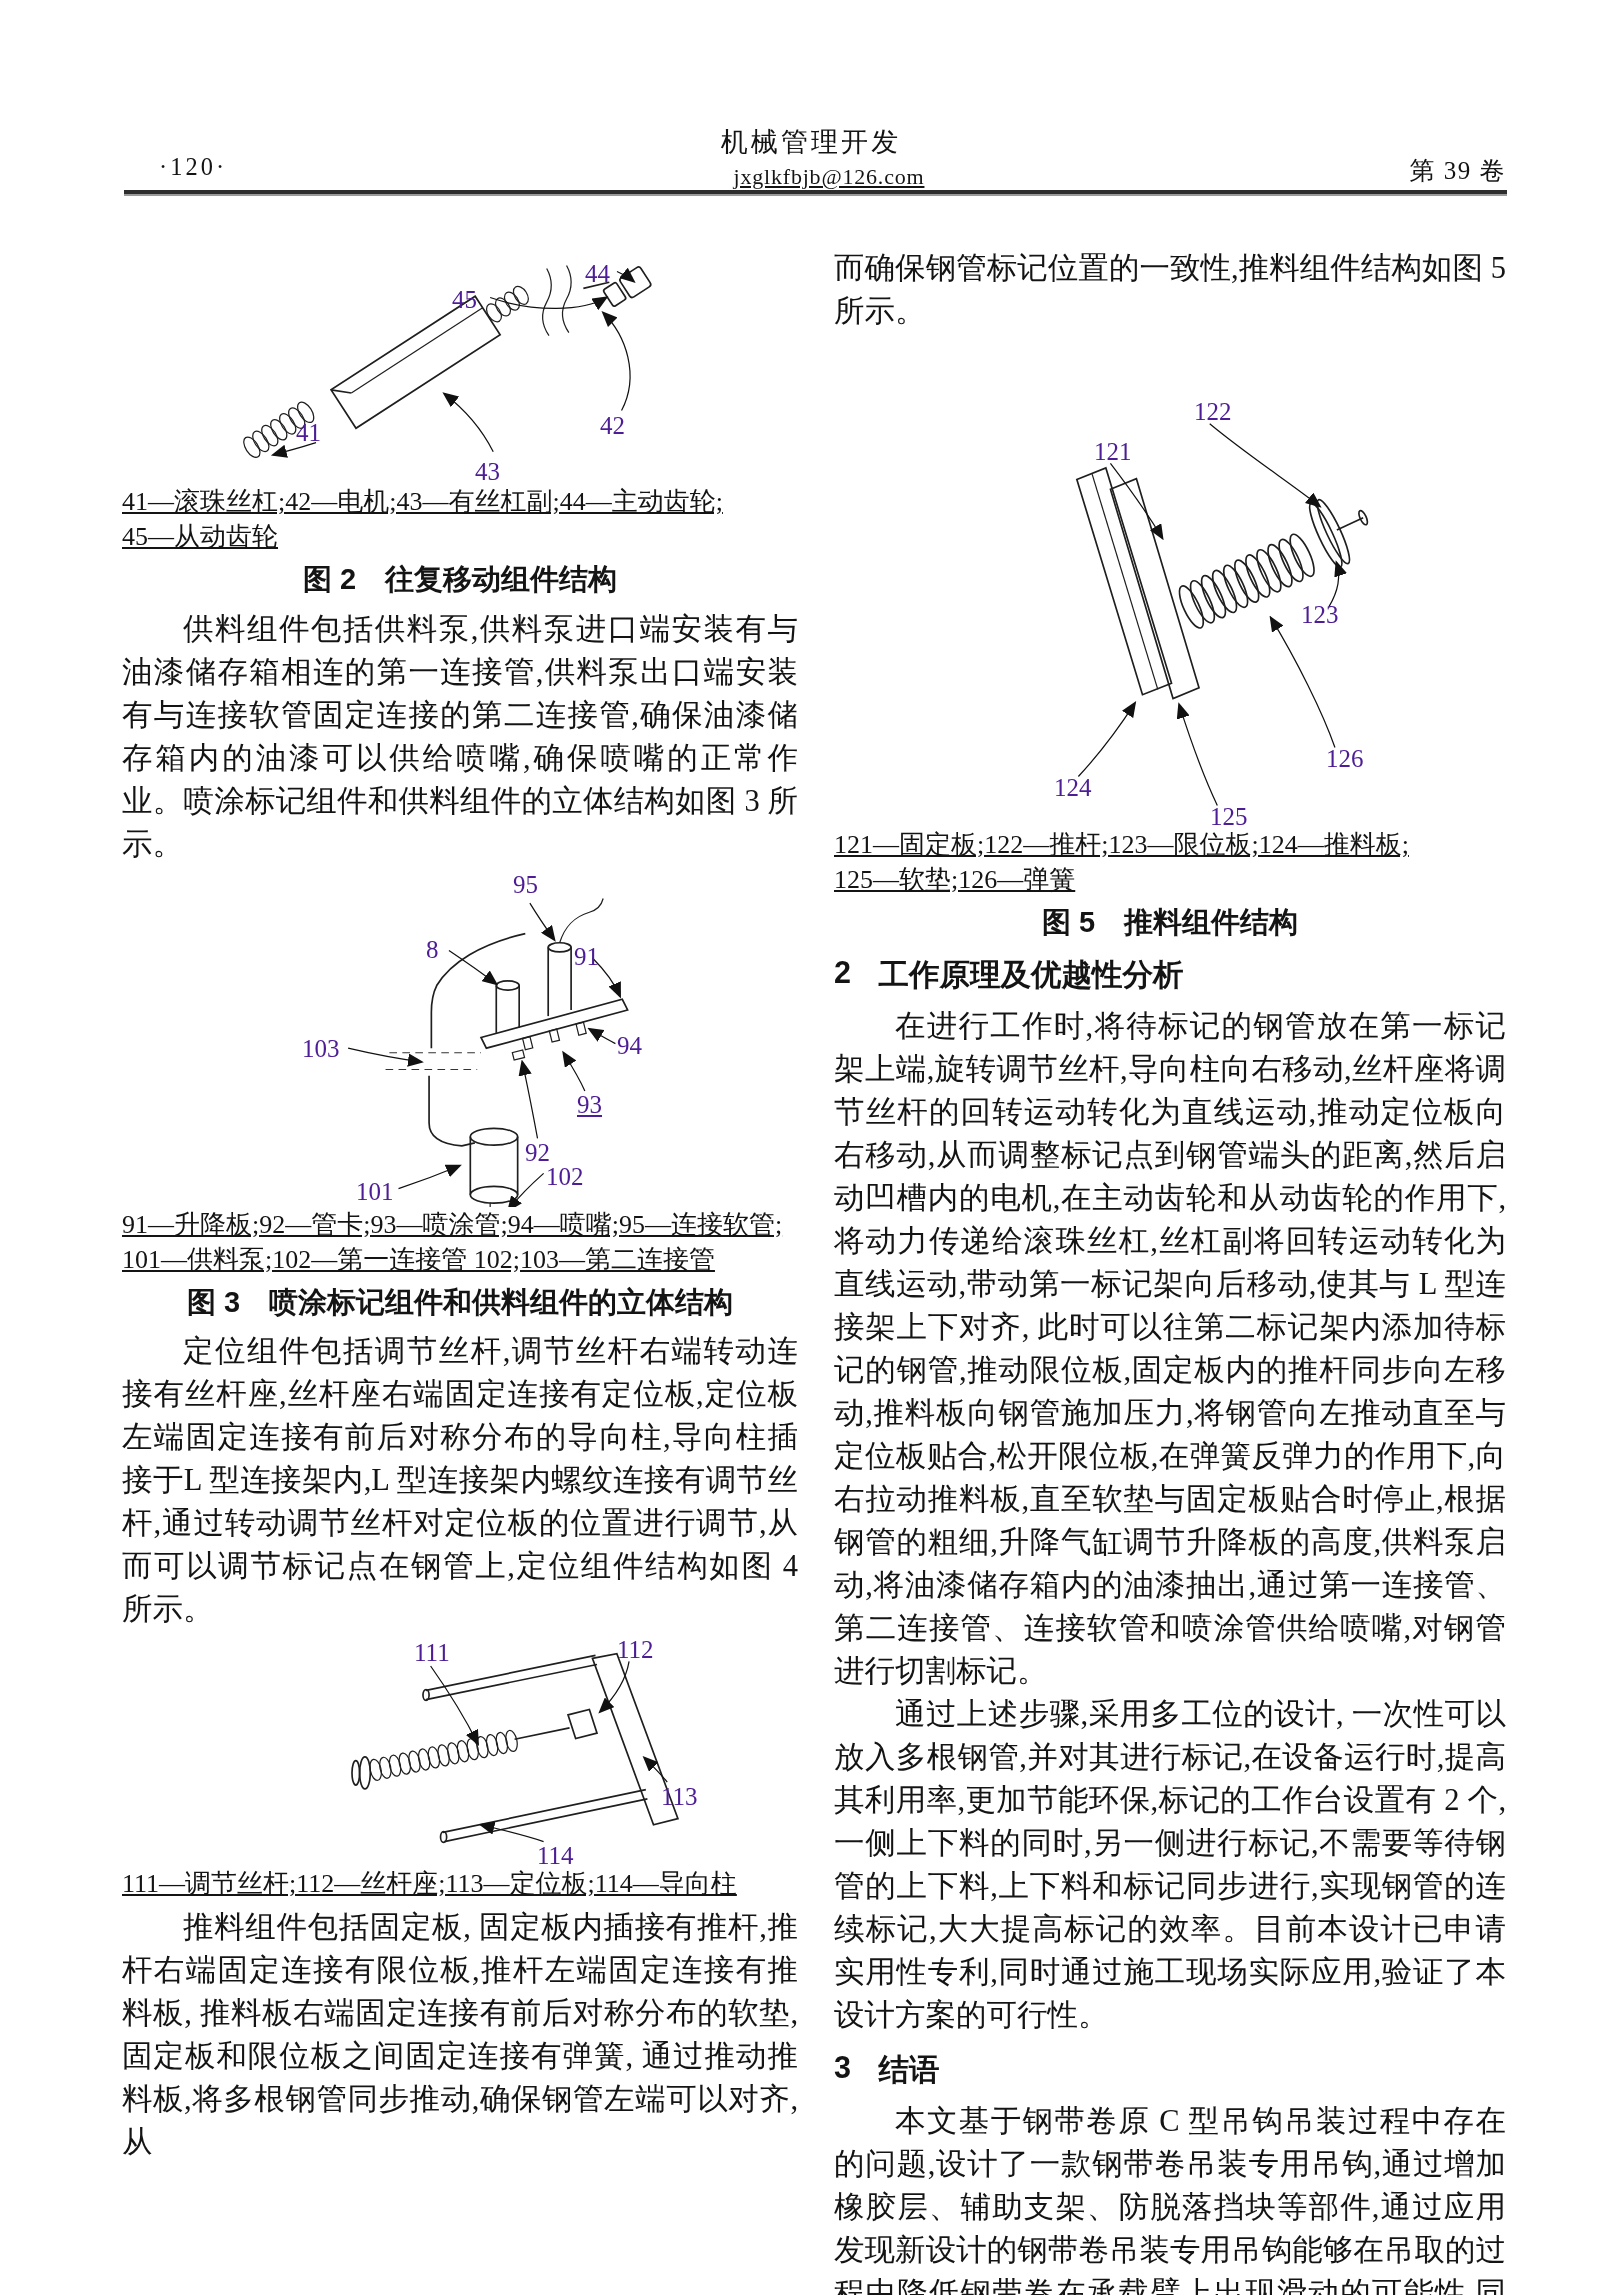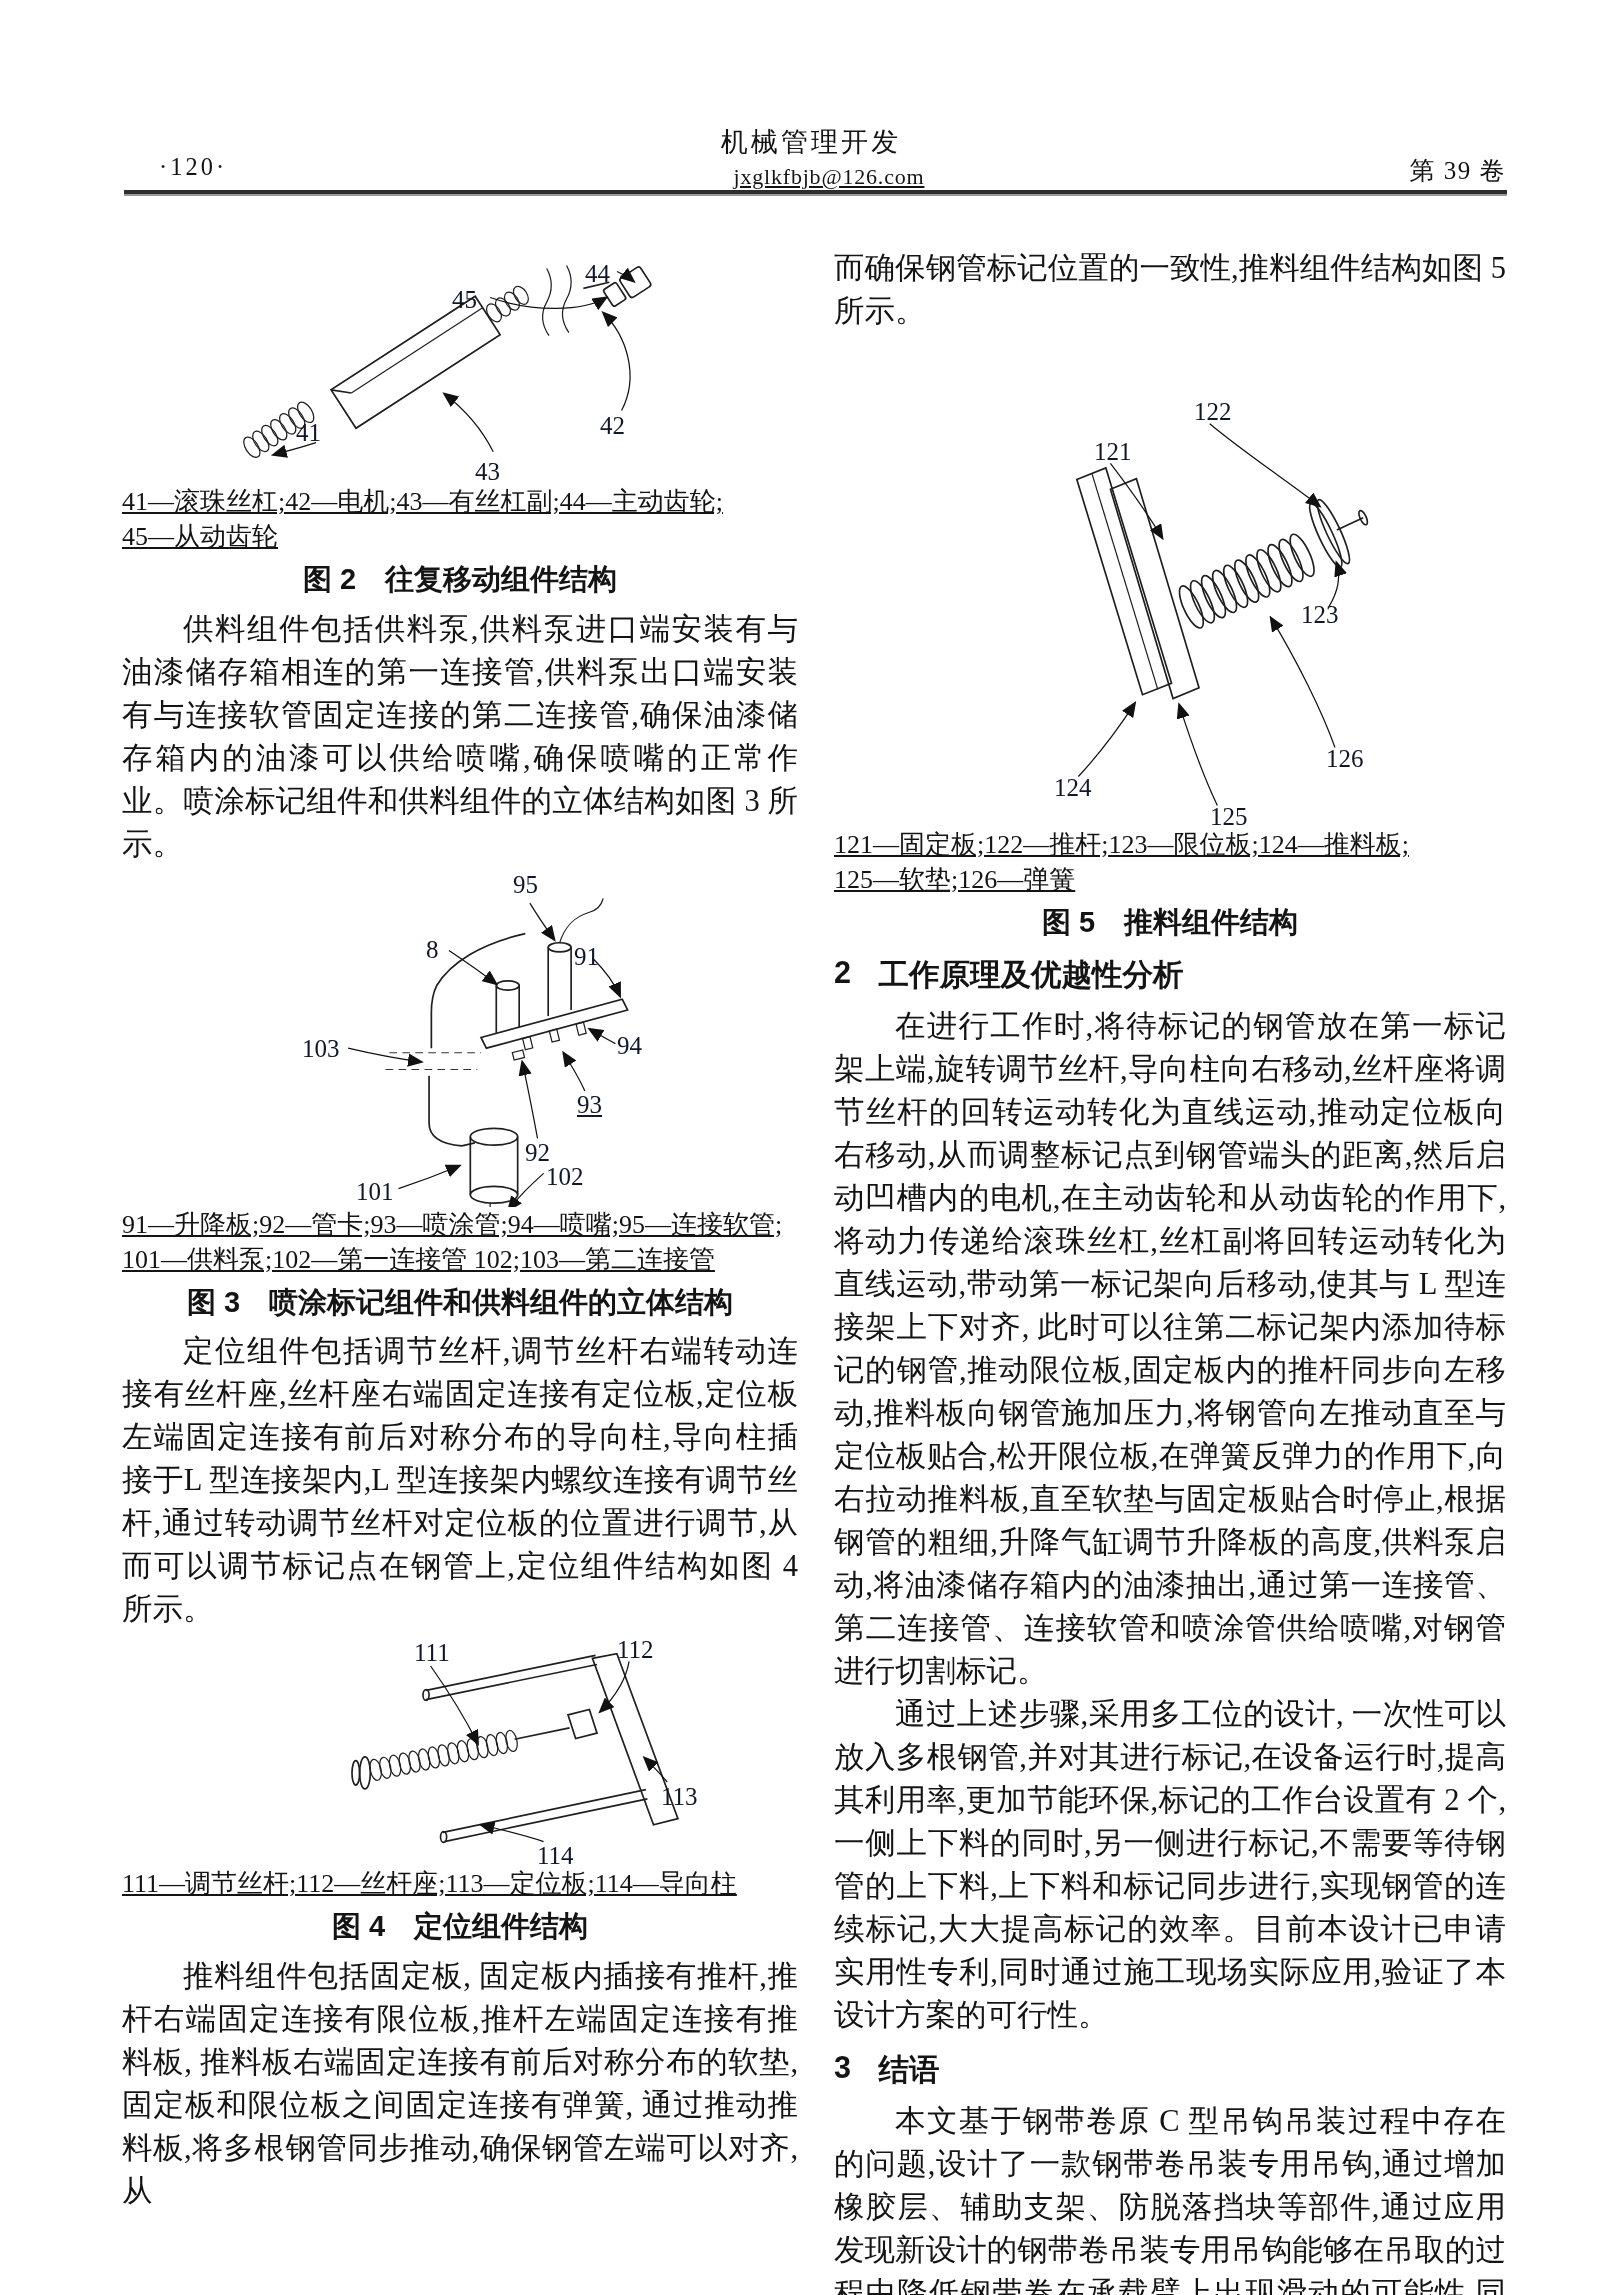--- a/index.html
+++ b/index.html
@@ -17,21 +17,21 @@
   .hdr-rule{position:absolute;left:124px;right:115px;top:190px;height:3.8px;background:#2d2d2d;border-bottom:2.3px solid #9a9a9a;}
   
   .col{position:absolute;top:229px;}
   .col-left{left:122px;width:676px;}
   .col-right{left:834px;width:672px;}
   .para{font-size:30.5px;line-height:43px;text-align:justify;}
   .indent{text-indent:2em;}
   
   .fig{position:relative;}
   .fig svg{display:block;}
-  .fig-label{position:absolute;font-size:25px;line-height:1;color:#0f172a;}
+  .fig-label{position:absolute;font-size:25px;line-height:1;color:#4c1d95;}
   .fig-caption{font-size:26px;line-height:35px;text-decoration:underline;}
   .fig-title{text-align:center;font-size:29px;font-weight:bold;
              font-family:"Liberation Sans","DejaVu Sans",sans-serif;margin:6.1px 0 7.6px;}
   .draw{stroke:#1f1f1f;stroke-width:2.2;fill:none;}
   .thin{stroke-width:1.6;}
   .leader{stroke:#111;stroke-width:1.6;fill:none;}
   .dash{stroke:#333;stroke-width:1.5;stroke-dasharray:10 7;fill:none;}
   
   .section{display:flex;gap:27.5px;font-family:"Liberation Sans","DejaVu Sans",sans-serif;
            font-weight:bold;font-size:30.5px;margin:12.2px 0 9.2px;}.mt6{margin-top:4.6px;}.mt8{margin-top:6.1px;}.mt24{margin-top:18.3px;}
@@ -237,21 +237,20 @@
         <path class="leader" marker-end="url(#ar4)" d="M714,190 C704,178 694,168 684,158"></path>
         <path class="leader" marker-end="url(#ar4)" d="M552,268 C522,258 494,252 470,246"></path>
       </g>
     </svg>
     <span class="fig-label" style="left:292px;top:3.1px;">111</span>
     <span class="fig-label" style="left:495px;top:0px;">112</span>
     <span class="fig-label" style="left:539px;top:147px;">113</span>
     <span class="fig-label" style="left:415px;top:206px;">114</span>
   </div>
   <div class="fig-caption">111—调节丝杆;112—丝杆座;113—定位板;114—导向柱</div>
-  <div class="fig-title">图 4　定位组件结构</div>
 
   <p class="para indent" style="margin:4.6px 0 0;">推料组件包括固定板, 固定板内插接有推杆,推杆右端固定连接有限位板,推杆左端固定连接有推料板, 推料板右端固定连接有前后对称分布的软垫,固定板和限位板之间固定连接有弹簧, 通过推动推料板,将多根钢管同步推动,确保钢管左端可以对齐,从</p>
 </div>
 
 <div class="col col-right">
 
   <p class="para" style="margin:18.3px 0 0;">而确保钢管标记位置的一致性,推料组件结构如图 5 所示。</p>
 
   <div class="fig mt6" style="height:489px;">
     <svg width="672" height="489" viewBox="0 0 880 640">

